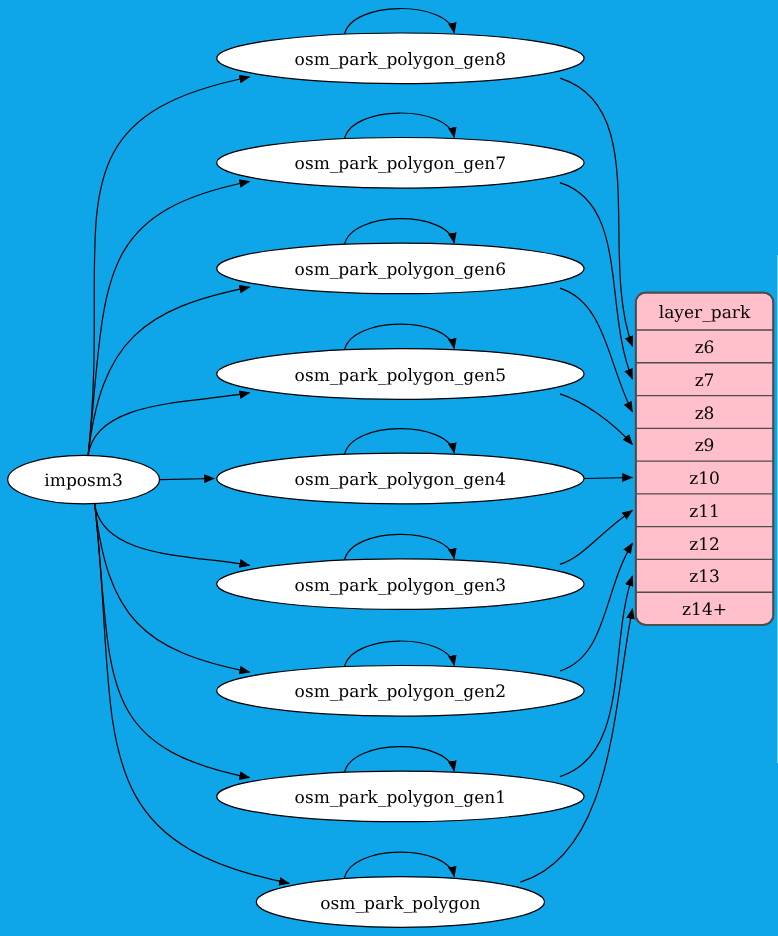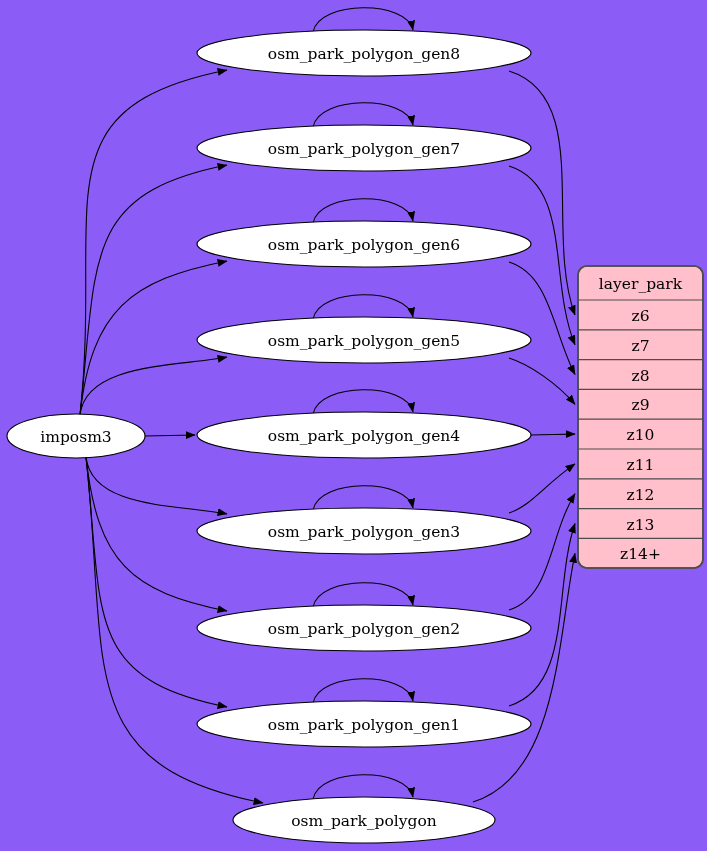--- a/index.html
+++ b/index.html
@@ -1,18 +1,18 @@
 <!DOCTYPE html>
 <html><head>
 <meta charset="utf-8">
 <style>
   html,body{margin:0;padding:0;background:#ffffff;}
   body{width:707px;height:851px;overflow:hidden;
        font-family:"DejaVu Serif","Liberation Serif",serif;}
-  #stage{position:relative;width:707px;height:851px;background:#8b5cf6;}
+  #stage{position:relative;width:707px;height:851px;background:#0ea5e9;}
   svg{position:absolute;left:0;top:0;width:707px;height:851px;}
   .node-label{font-family:"DejaVu Serif","Liberation Serif",serif;font-size:15.5px;fill:#000;
               text-anchor:middle;dominant-baseline:central;}
   .tbl-label{font-family:"DejaVu Serif","Liberation Serif",serif;font-size:15.5px;fill:#000;
              text-anchor:middle;dominant-baseline:central;}
   .ell{fill:#ffffff;stroke:#000000;stroke-width:1.1;}
   .edge{fill:none;stroke:#000000;stroke-width:1.1;}
   .tblborder{fill:none;stroke:#4d4d4d;stroke-width:1.6;}
   .divider{stroke:#4d4d4d;stroke-width:1.2;}
 </style>

